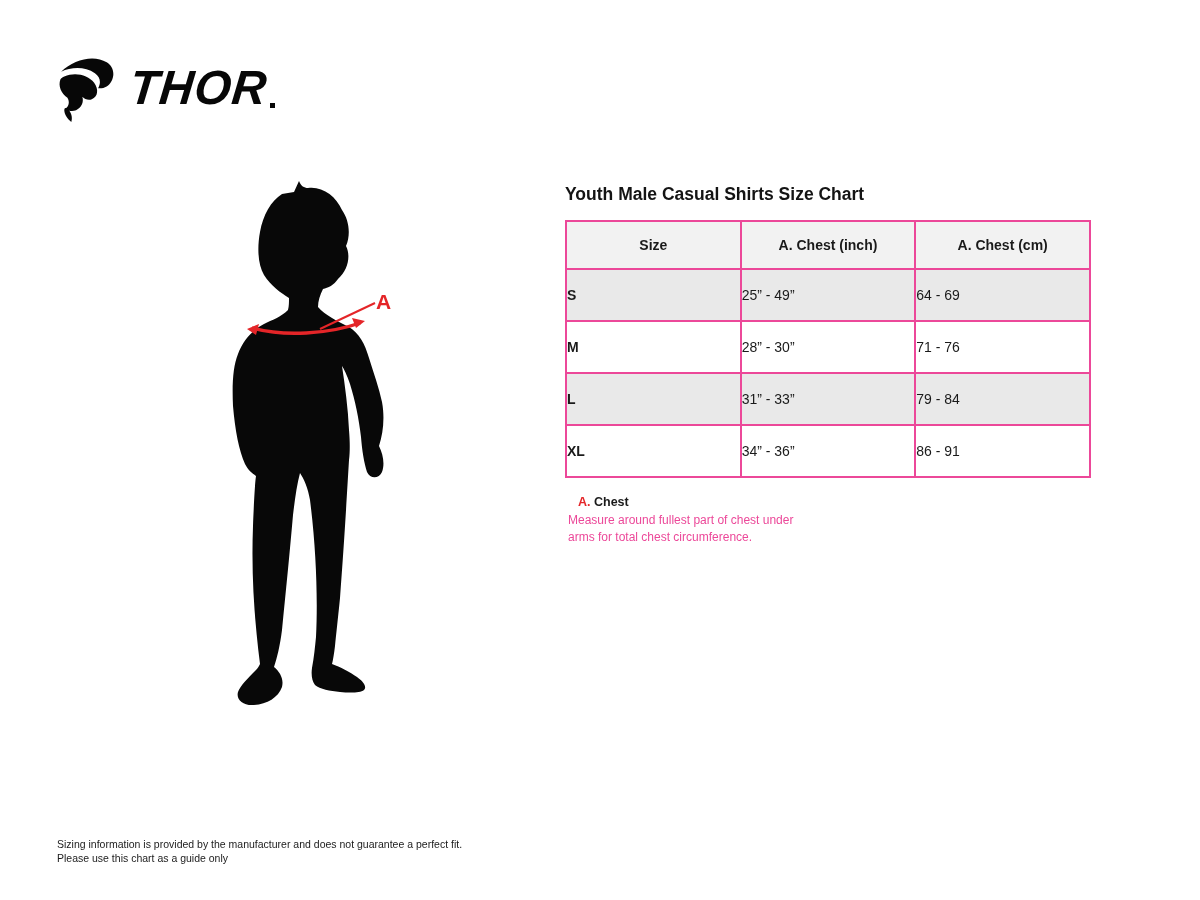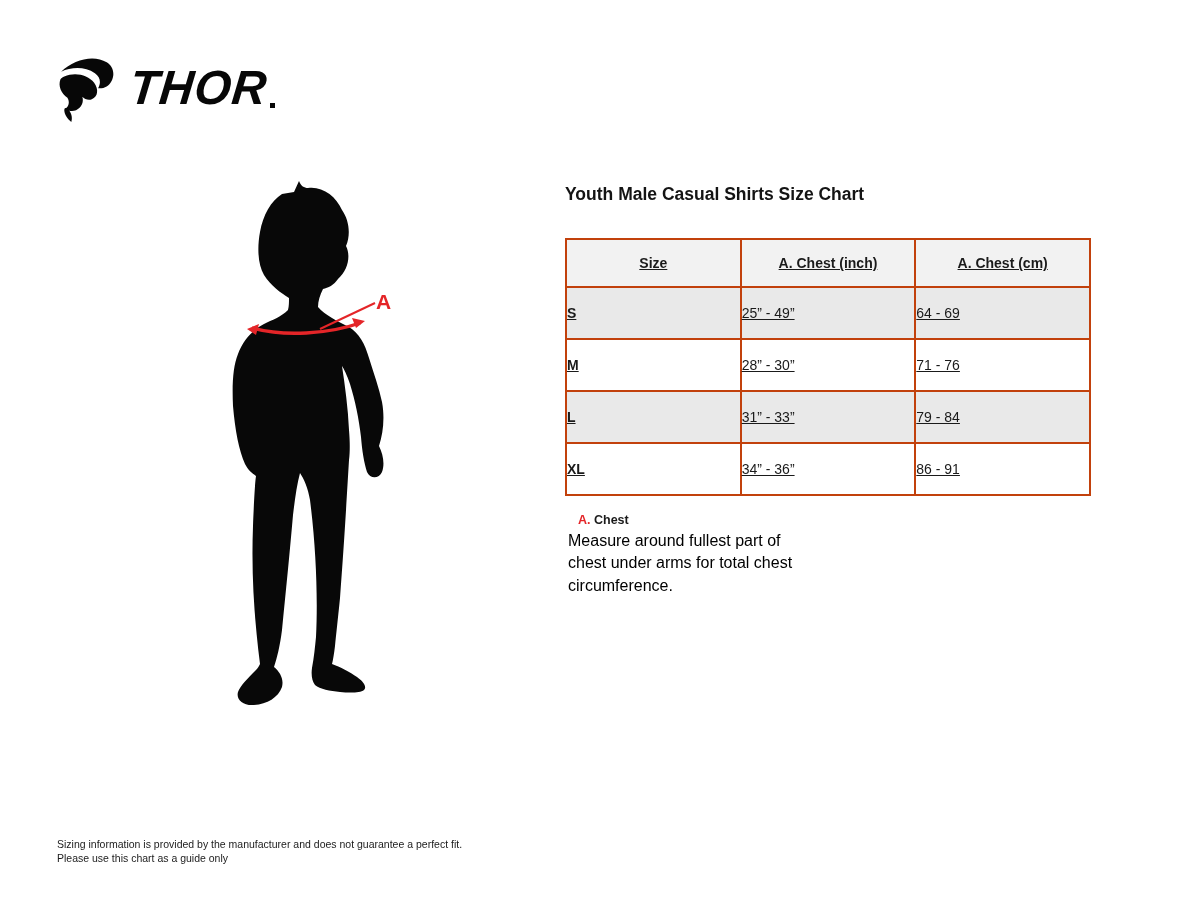--- a/index.html
+++ b/index.html
@@ -20,36 +20,36 @@
 
   
   .figure-svg{position:absolute;left:224px;top:178px;}
   .sil{fill:#080808;}
   .ann{stroke:#e42528;fill:none;}
   .ann-fill{fill:#e42528;stroke:none;}
   .ann-label{fill:#e42528;font-family:"Liberation Sans",sans-serif;font-weight:bold;font-size:21px;}
 
   
   .right-col{position:absolute;left:565px;top:184px;width:527px;}
-  .chart-title{font-size:17.5px;font-weight:bold;color:#141414;margin:0 0 33px 0;}
+  .chart-title{font-size:17.5px;font-weight:bold;color:#141414;margin:0 0 15px 0;}
 
   table.size-table{border-collapse:collapse;width:526px;table-layout:fixed;}
   .size-table th,.size-table td{
-    border:2px solid #c2410c;vertical-align:middle;
-    font-size:14px;color:#1a1a1a;padding:0;text-decoration:underline;
+    border:2px solid #ec4899;vertical-align:middle;
+    font-size:14px;color:#1a1a1a;padding:0;
   }
   .size-table th{height:46px;background:#f2f2f2;font-weight:bold;}
   .size-table td{height:50px;background:#ffffff;}
   .size-table tbody tr:nth-child(odd) td{background:#e9e9e9;}
   .size-table td.size-cell{font-weight:bold;}
 
   .measure-title{font-size:17.5px;font-weight:bold;color:#141414;margin:43px 0 0 0;}
   .measure-key{font-size:12.5px;font-weight:bold;margin:17px 0 0 13px;}
   .measure-key .key-letter{color:#e42528;}
-  .measure-desc{font-size:16px;line-height:1.4;width:242px;margin:3px 12px 0 3px;color:#000000;}
+  .measure-desc{font-size:12px;line-height:1.4;width:242px;margin:3px 12px 0 3px;color:#ec4899;}
 
   
   .footer{position:absolute;left:57px;top:818px;font-size:10.5px;line-height:13.5px;color:#1b1b1b;margin-top:20px;}
 </style>
 </head>
 <body>
 
 <div class="logo">
   <svg class="logo-icon" viewBox="0 0 92 84">
     <path fill="#070707" d="M8 20 C24 4 50 -2 66 8 C74 13 77 23 72 32 C69 38 62 42 55 41 C59 34 58 27 51 22 C38 13 21 14 8 20 Z"></path>

